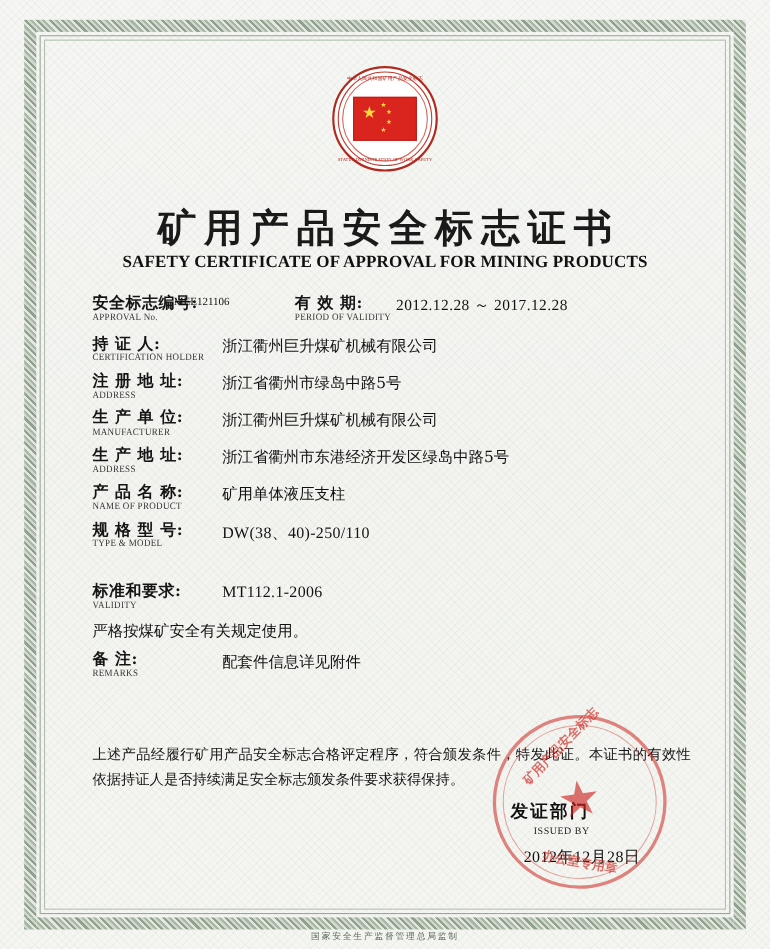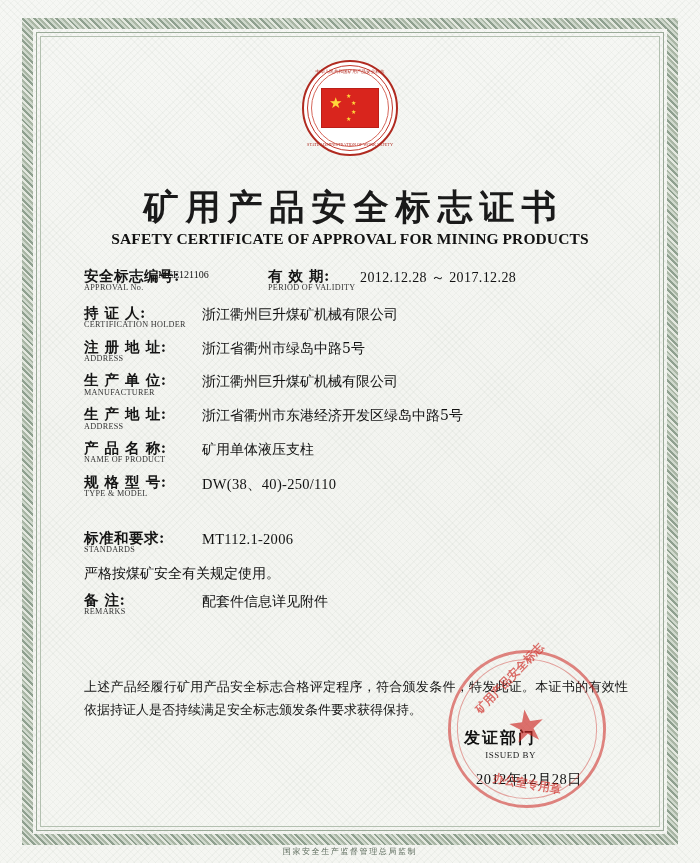--- a/index.html
+++ b/index.html
@@ -421,21 +421,21 @@
           <span class="en">TYPE &amp; MODEL</span>
         </div>
         <div class="val num">DW(38、40)-250/110</div>
       </div>
 
       <div class="gap-block"></div>
 
       <div class="row">
         <div class="lbl">
           <span class="cn">标准和要求:</span>
-          <span class="en">STANDARDS</span>
+          <span class="en">VALIDITY</span>
         </div>
         <div class="val num">MT112.1-2006</div>
       </div>
 
       <div class="row">
         <div class="val">严格按煤矿安全有关规定使用。</div>
       </div>
 
       <div class="row">
         <div class="lbl">

